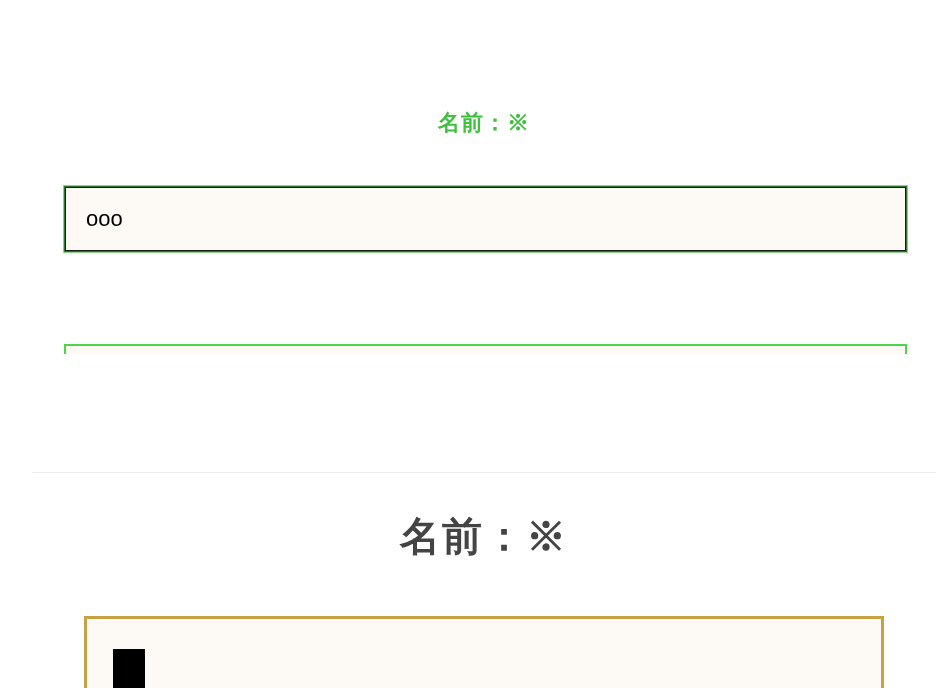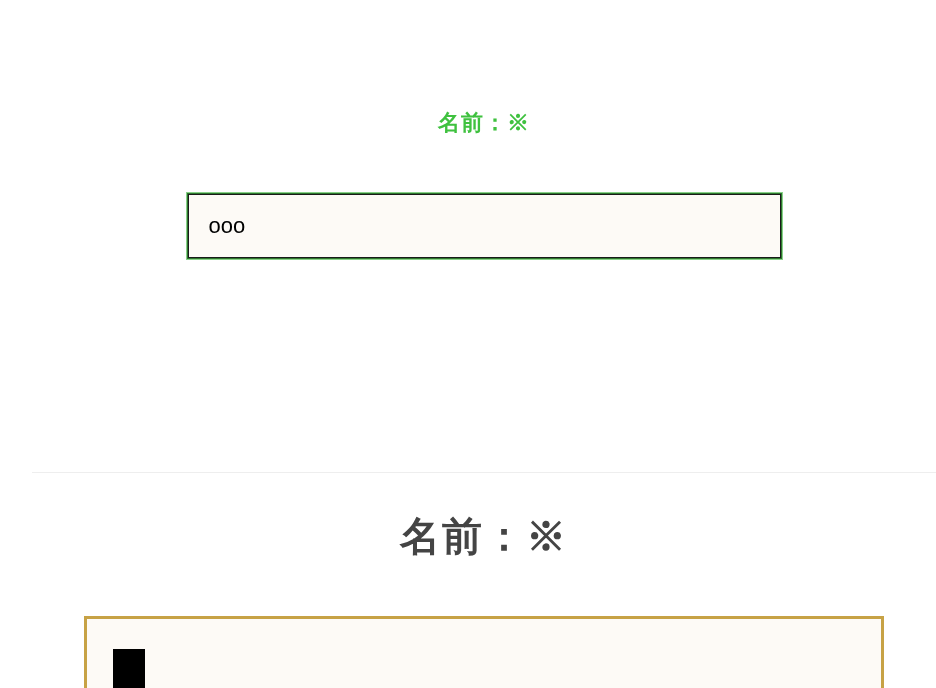--- a/index.html
+++ b/index.html
@@ -40,22 +40,22 @@
     }
     .label-dark-large {
       color: #444444;
       font-weight: 700;
       font-size: 40px;
       text-align: center;
       letter-spacing: 2px;
     }
     .input-box {
       display: block;
-      width: 595px;
-      margin: 7px auto;
+      width: 843px;
+      margin: 0 auto;
       background: #fdfaf6;
       font-size: 22px;
       color: #000;
       padding: 18px 20px;
       font-family: inherit;
     }
     .input-focused-dark {
       border: 2px solid #1a1a1a;
       outline: 2px solid rgba(58,178,58,0.6);
       outline-offset: -1px;

